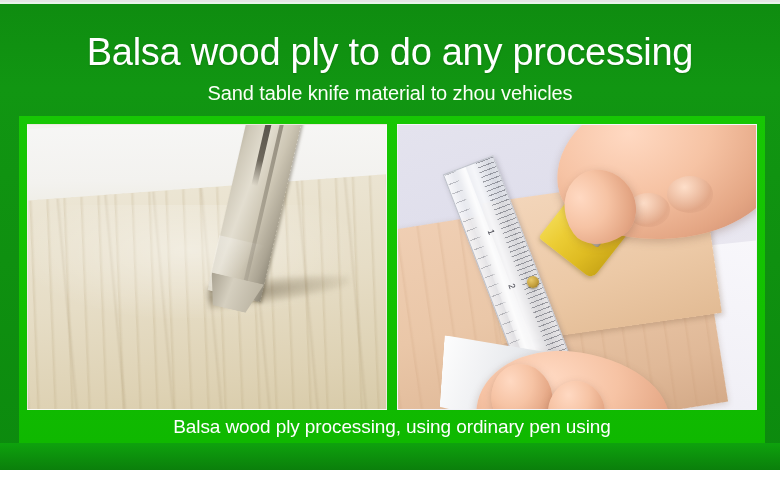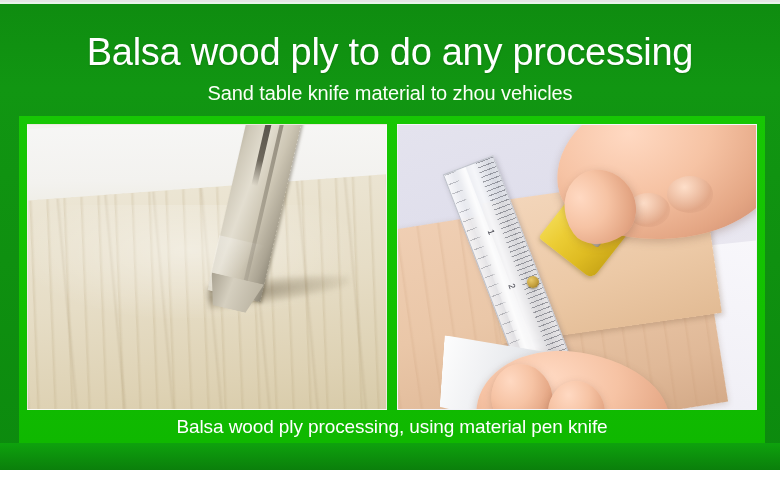--- a/index.html
+++ b/index.html
@@ -495,20 +495,20 @@
           <div class="knuck3"></div>
           <div class="hand thumb-top"></div>
 
           <div class="hand hand-bottom"></div>
           <div class="hand finger-b1"></div>
           <div class="hand finger-b2"></div>
         </div>
 
       </div>
 
-      <div class="caption">Balsa wood ply processing, using material pen knife</div>
+      <div class="caption">Balsa wood ply processing, using ordinary pen using</div>
     </div>
 
     <div class="skirt"></div>
   </div>
 
   <div class="bottom-white"></div>
 </div>
 
 </body></html>

